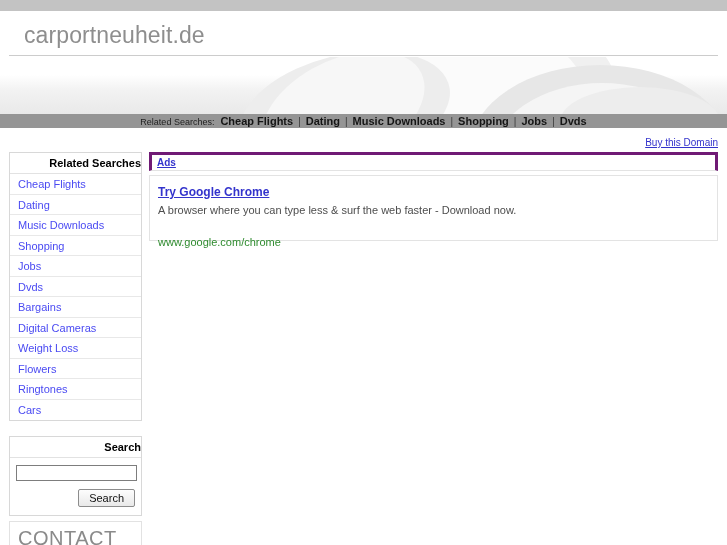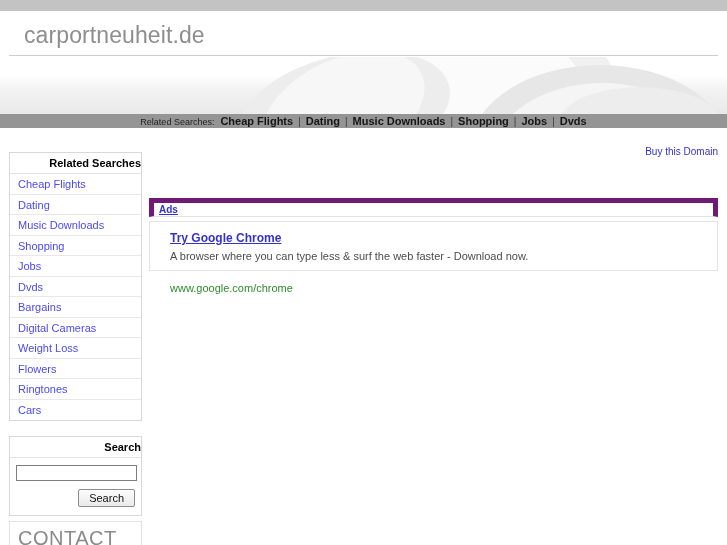--- a/index.html
+++ b/index.html
@@ -170,23 +170,24 @@
   .nav-sep {
     font-size: 10px;
     color: #3b3b3b;
     margin: 0 5px;
   }
 
   
   .buy-domain {
     position: absolute;
     right: 9px;
-    top: 146px;
+    top: 137px;
     font-size: 10px;
     color: #3333cc;
+    text-decoration: underline;
     cursor: pointer;
     white-space: nowrap;
     text-align: right;
   }
 
   
   .sidebar {
     position: absolute;
     left: 9px;
     top: 152px;
@@ -288,43 +289,42 @@
 
   
   .main {
     position: absolute;
     left: 149px;
     top: 152px;
     width: 569px;
   }
   .ads-head {
     height: 19px;
-    border: 5px solid #701a75;
+    border: 3px solid #701a75;
     border-bottom: 1px solid #e3e3e3;
     box-sizing: border-box;
     background: #ffffff;
     display: flex;
     align-items: center;
     padding-left: 5px;
-    margin-top: 46px;
   }
   .ads-link {
     font-size: 10px;
     font-weight: bold;
     color: #3333cc;
     text-decoration: underline;
     cursor: pointer;
   }
   .ad-box {
     margin-top: 4px;
     border: 1px solid #e3e3e3;
     box-sizing: border-box;
     background: #ffffff;
-    height: 50px;
-    padding: 9px 0 0 20px;
+    height: 66px;
+    padding: 9px 0 0 8px;
   }
   .ad-title {
     font-size: 12px;
     font-weight: bold;
     color: #3333cc;
     text-decoration: underline;
     cursor: pointer;
     display: inline-block;
   }
   .ad-desc {

